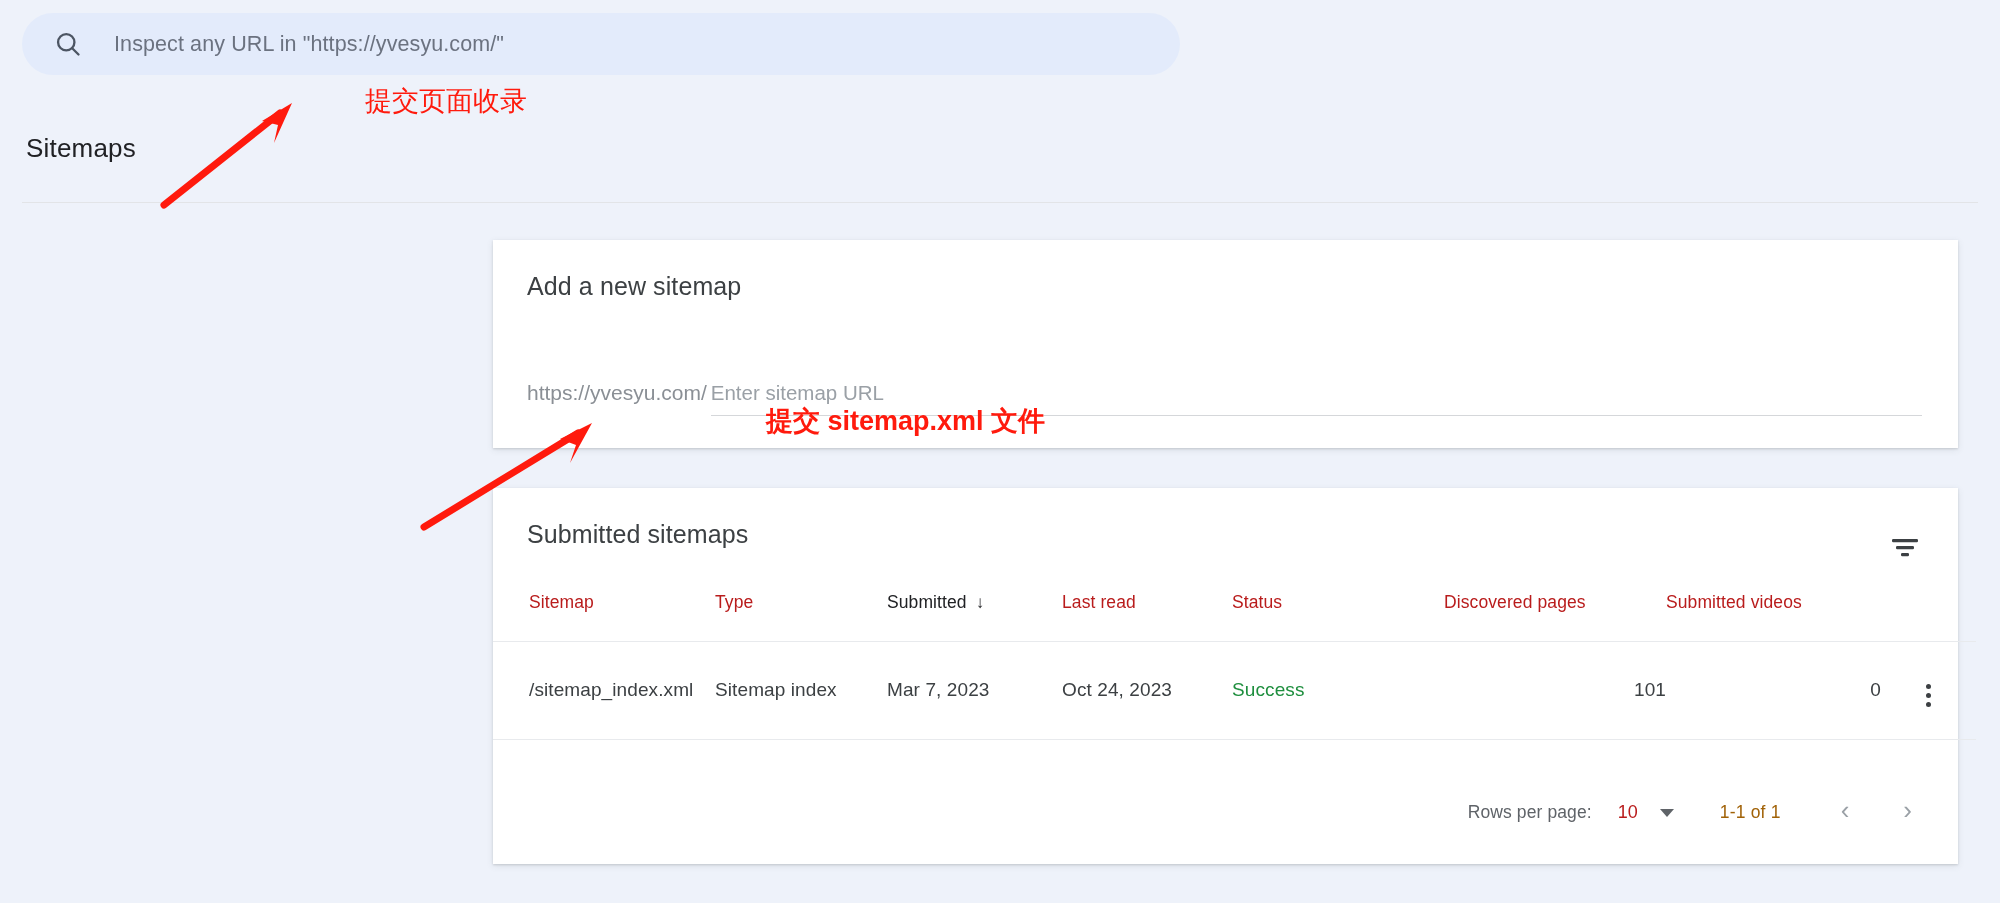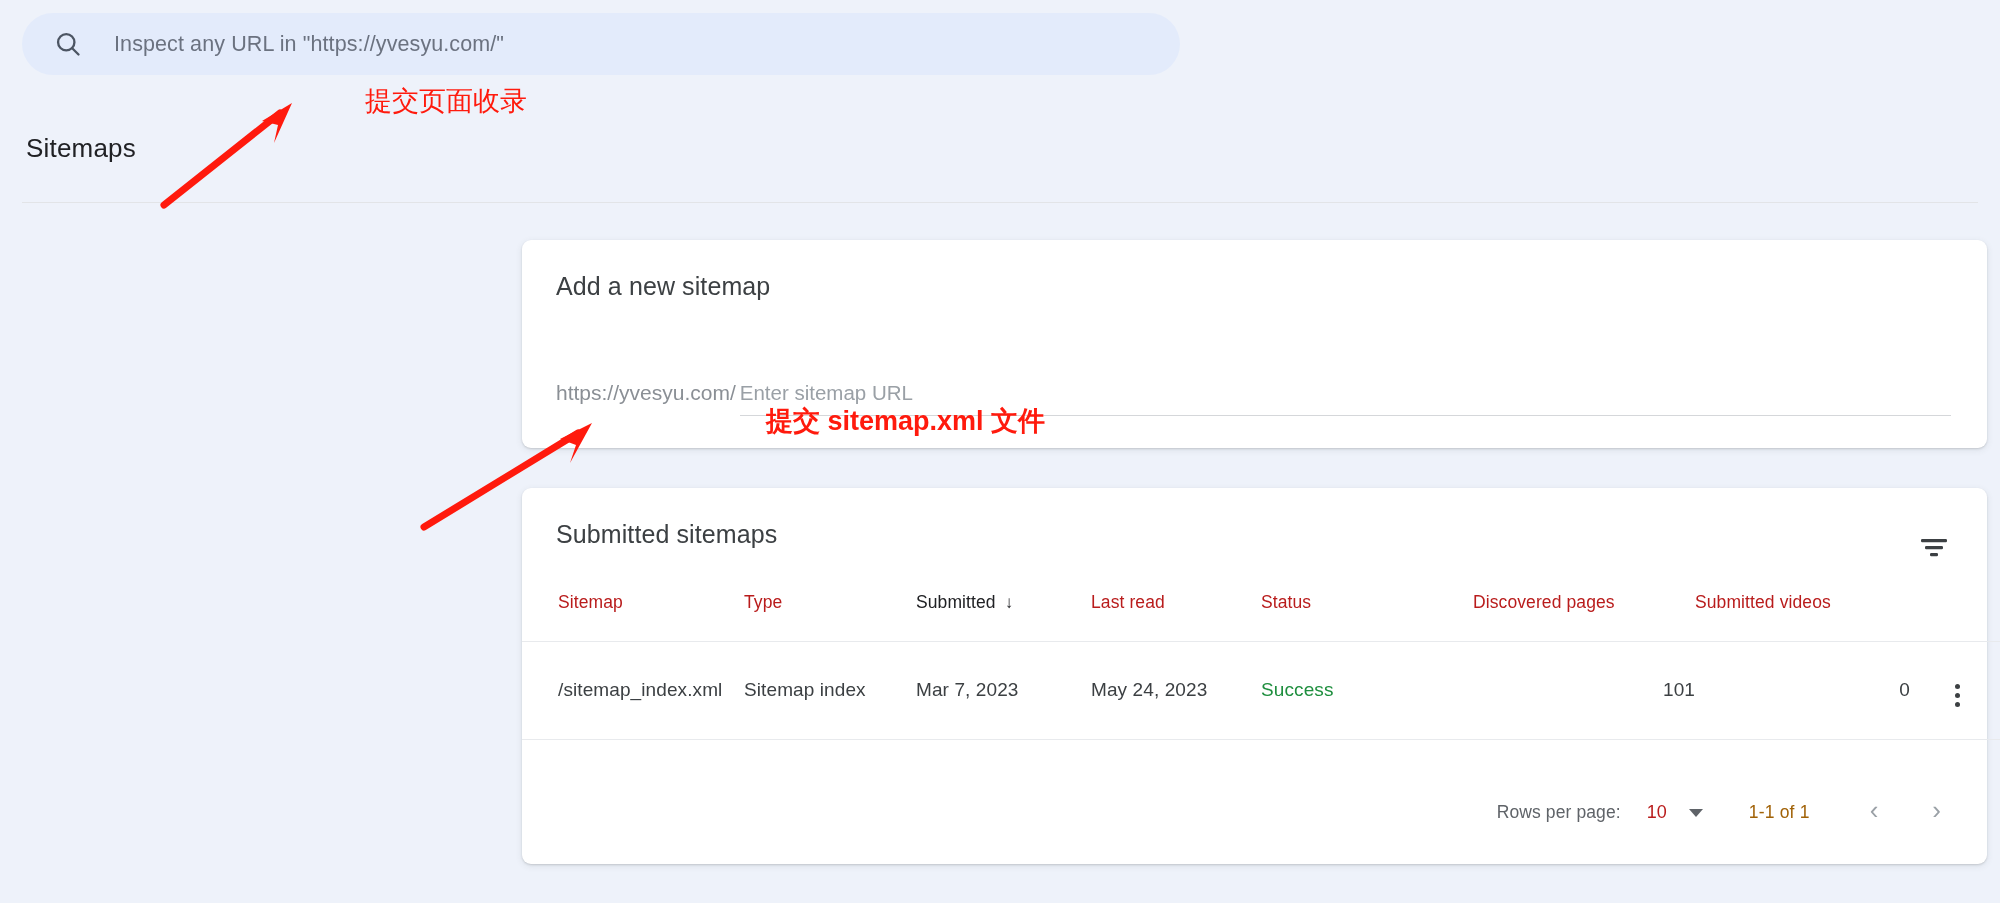--- a/index.html
+++ b/index.html
@@ -64,23 +64,22 @@
     top: 202px;
     width: 1956px;
     height: 1px;
     background: #e2e4e7;
   }
 
   
   .card {
     position: absolute;
     background: #ffffff;
-    border-radius: 9px;
+    border-radius: 0;
     box-shadow: 0 1px 2px rgba(60,64,67,.18), 0 2px 7px rgba(60,64,67,.10);
-    margin-left: 29px;
   }
   #add-card {
     left: 493px;
     top: 240px;
     width: 1465px;
     height: 208px;
   }
   #list-card {
     left: 493px;
     top: 488px;
@@ -324,21 +323,21 @@
         <th class="c-pages">Discovered pages</th>
         <th class="c-videos">Submitted videos</th>
         <th class="c-menu"></th>
       </tr>
     </thead>
     <tbody>
       <tr>
         <td class="c-sitemap">/sitemap_index.xml</td>
         <td class="c-type">Sitemap index</td>
         <td class="c-sub">Mar 7, 2023</td>
-        <td class="c-last">May 24, 2023</td>
+        <td class="c-last">Oct 24, 2023</td>
         <td class="c-status">
           <span class="status-success">Success</span>
         </td>
         <td class="c-pages">101</td>
         <td class="c-videos">0</td>
         <td class="c-menu">
           <button class="dots-btn">
             <i></i>
             <i></i>
             <i></i>

